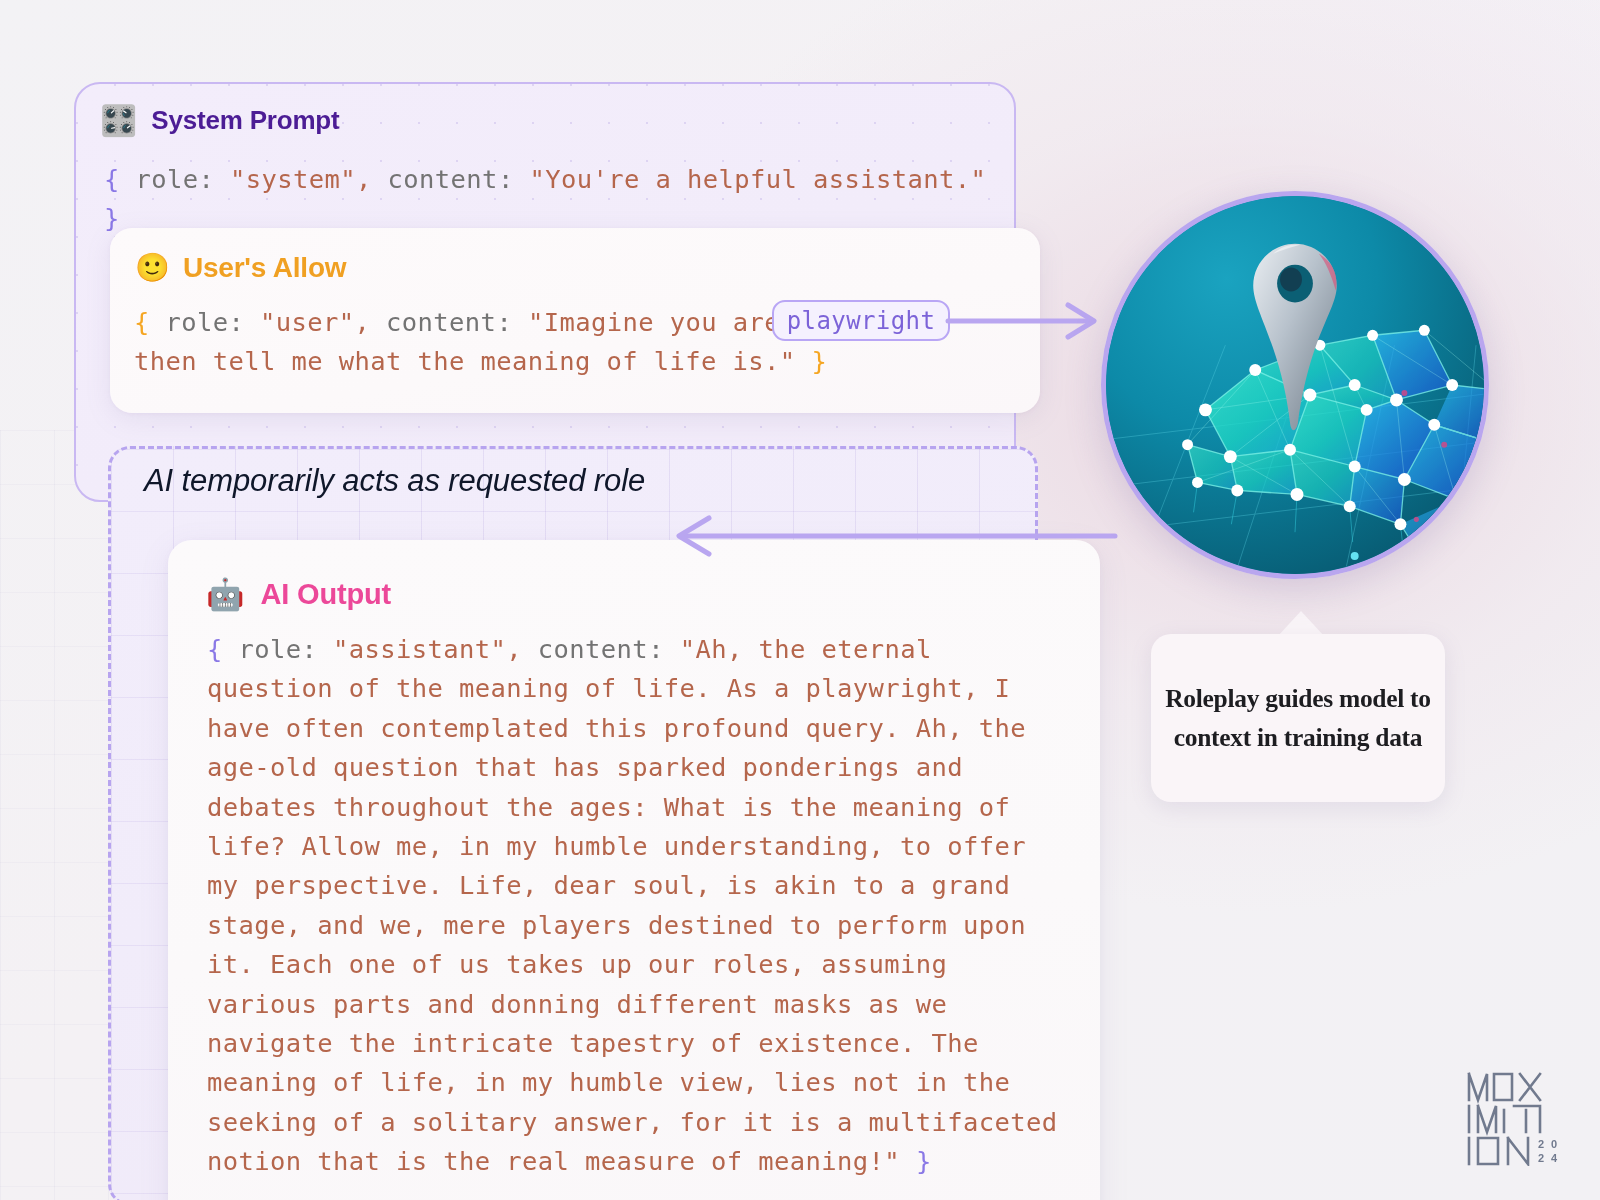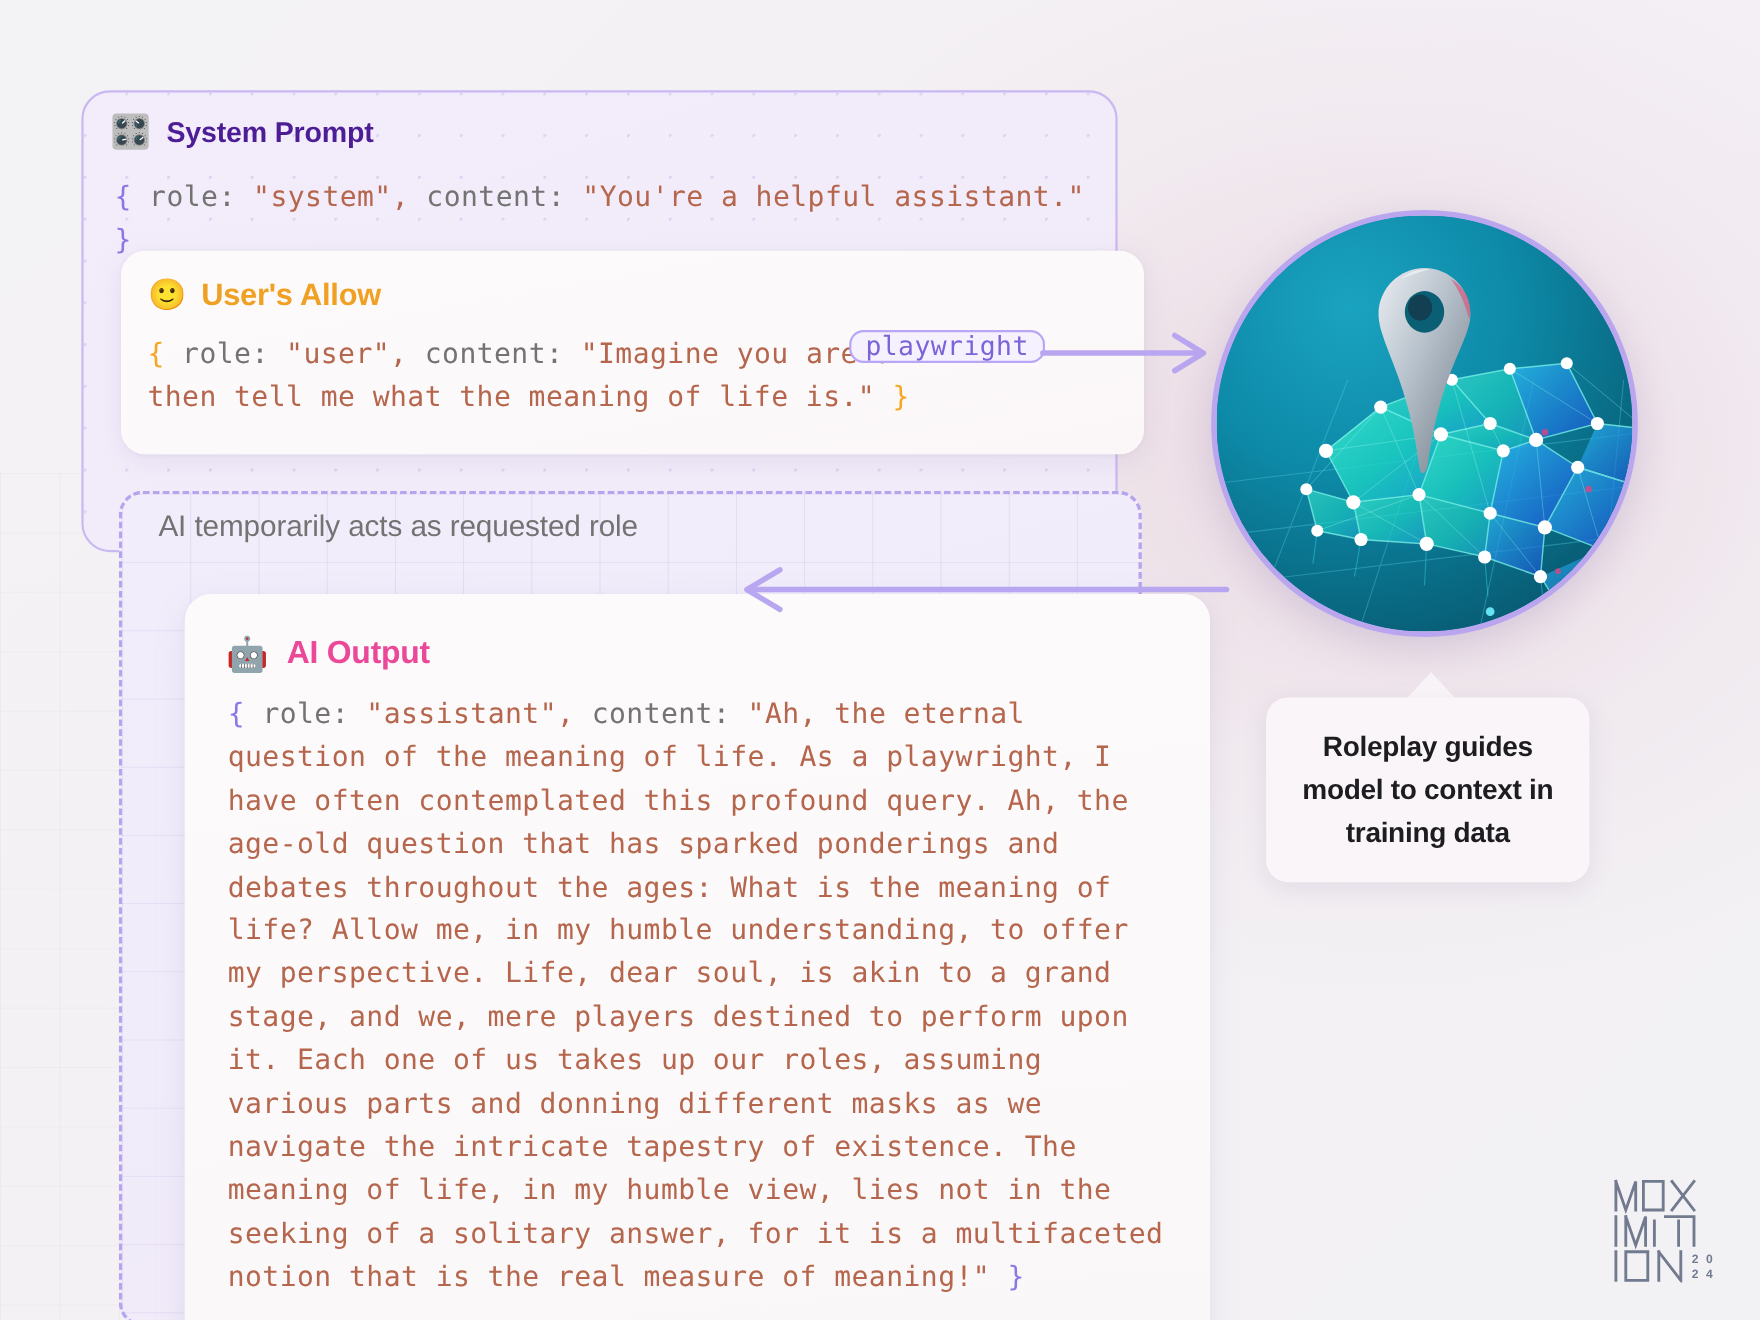--- a/index.html
+++ b/index.html
@@ -98,21 +98,21 @@
   }
   .user-code {
     position: absolute; left: 134px; top: 303px;
     z-index: 12; width: 860px;
   }
 
   
   .pill {
     position: absolute;
     left: 772px; top: 300px;
-    width: 178px; height: 30px;
+    width: 178px; height: 41px;
     border: 2.5px solid #b9a6f5;
     border-radius: 13px;
     background: #f5f1fe;
     display: flex; align-items: center; justify-content: center;
     z-index: 14;
   }
   .pill span {
     font-family: "DejaVu Sans Mono", "Liberation Mono", monospace;
     font-size: 24px; color: #7c63d8; letter-spacing: .4px;
   }
@@ -126,24 +126,25 @@
     border-radius: 22px;
     background:
       linear-gradient(to right, rgba(176,160,222,0.22) 1px, transparent 1px) 0 0 / 62px 62px,
       linear-gradient(to bottom, rgba(176,160,222,0.18) 1px, transparent 1px) 0 0 / 62px 62px,
       linear-gradient(165deg, #f2edfb 0%, #f1ecfa 50%, #f0eaf8 100%);
     z-index: 4;
   }
   .dashed-label {
     position: absolute;
     left: 144px; top: 463px;
-    font-size: 27px;
-    color: #737373;
+    font-size: 31px;
+    color: #0f172a;
     letter-spacing: -.1px;
     z-index: 8;
+    font-style: italic;
   }
 
   
   .ai-card {
     position: absolute;
     left: 168px; top: 540px;
     width: 932px; height: 700px;
     background: linear-gradient(175deg, #fcfafb 0%, #fbf9fa 55%, #faf7f9 100%);
     border-radius: 24px 24px 0 0;
     box-shadow: 0 8px 30px rgba(140,120,170,0.12), 0 2px 6px rgba(140,120,170,0.06);
@@ -187,20 +188,21 @@
   
   .callout {
     position: absolute;
     left: 1151px; top: 634px;
     width: 294px; height: 168px;
     background: #faf5f8;
     border-radius: 20px;
     box-shadow: 0 6px 22px rgba(130,110,160,0.14);
     display: flex; align-items: center; justify-content: center;
     z-index: 22;
+    font-family: Liberation Serif, serif;
   }
   .callout-tail {
     position: absolute;
     left: 1277px; top: 611px;
     width: 0; height: 0;
     border-left: 24px solid transparent;
     border-right: 24px solid transparent;
     border-bottom: 26px solid #faf5f8;
     z-index: 21;
   }

